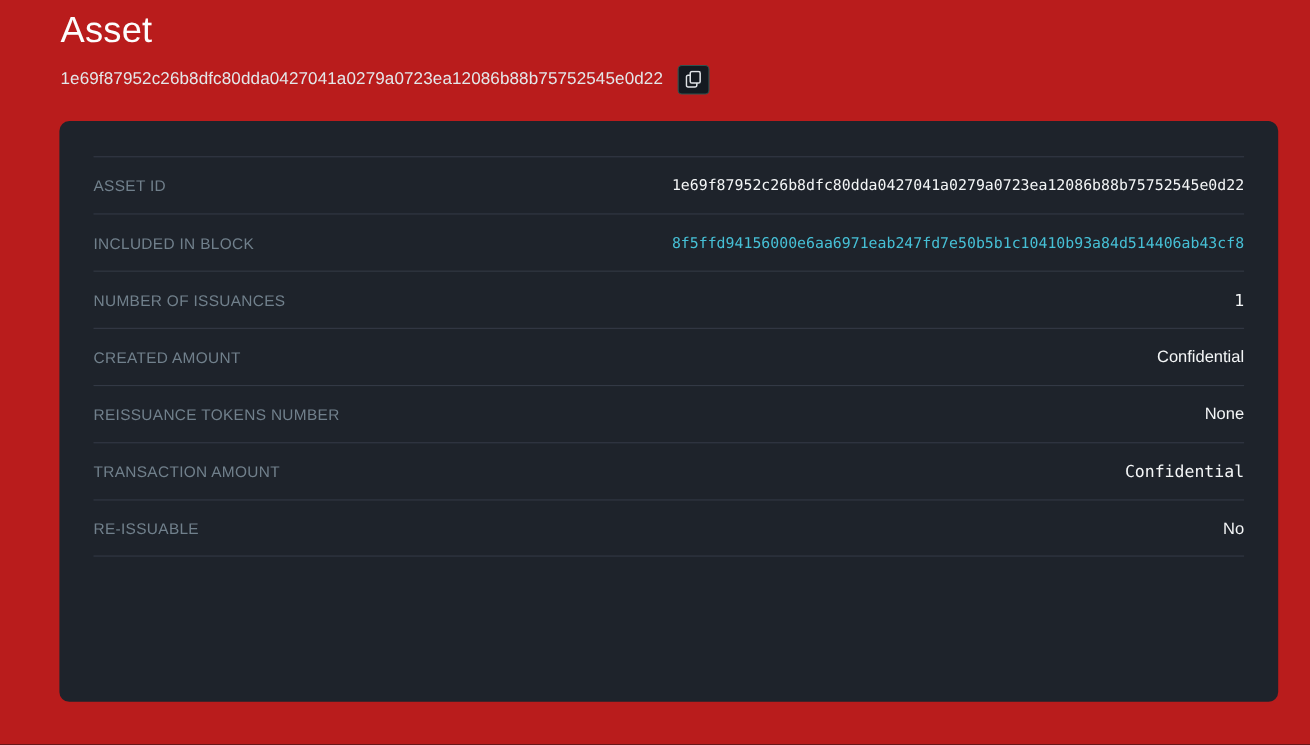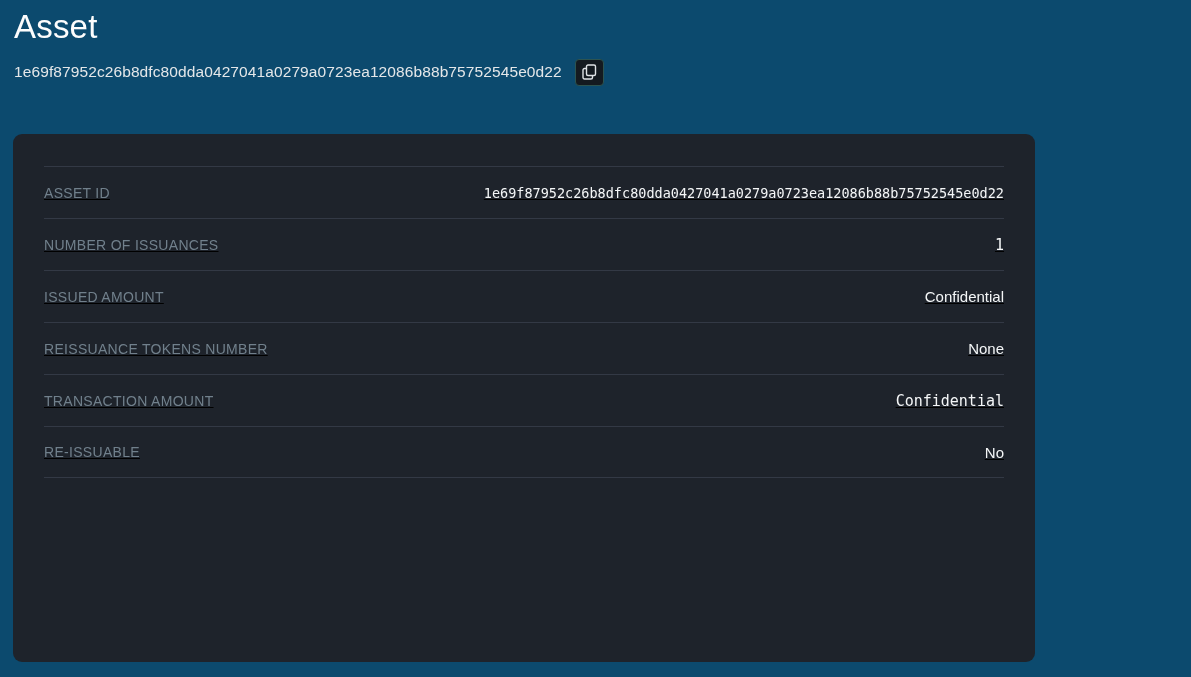--- a/index.html
+++ b/index.html
@@ -1,23 +1,24 @@
 <!DOCTYPE html>
 <html><head>
 <meta charset="utf-8">
 <style>
   * { box-sizing: border-box; margin: 0; padding: 0; }
   html, body { background: #0f1115; }
   .page {
     width: 1191px;
     height: 677px;
-    background: #0c4a6e;
+    background: #b91c1c;
     font-family: "Liberation Sans", sans-serif;
     overflow: hidden;
     position: relative;
+    padding-left: 41px;
   }
   .page-title {
     margin: 0;
     padding: 8px 0 0 14px;
     font-size: 33px;
     font-weight: 400;
     color: #fdfdfd;
     letter-spacing: 0.2px;
   }
   .subtitle-row {
@@ -39,27 +40,26 @@
     border: 1px solid #2d5450;
     border-radius: 4px;
     display: flex;
     align-items: center;
     justify-content: center;
     cursor: pointer;
     padding: 0;
   }
   .copy-btn svg { display: block; }
   .card {
-    margin: 48px 14px 0 13px;
-    width: 1022px;
+    margin: 24px 14px 0 13px;
+    width: 1108px;
     height: 528px;
     background: #1e232b;
     border-radius: 9px;
     padding: 32px 31px 26px 31px;
-    text-decoration: underline;
   }
   .rows { width: 100%; }
   .row {
     height: 52px;
     display: flex;
     align-items: center;
     justify-content: space-between;
     border-top: 1px solid #333945;
   }
   .rows .row:last-child { border-bottom: 1px solid #333945; }
@@ -115,28 +115,32 @@
   <div class="card">
     <div class="rows">
 
       <div class="row">
         <span class="row-label">ASSET ID</span>
         <span class="row-value v-hash">1e69f87952c26b8dfc80dda0427041a0279a0723ea12086b88b75752545e0d22</span>
       </div>
 
 
 
+      <div class="row">
+        <span class="row-label">INCLUDED IN BLOCK</span>
+        <a class="row-value v-link">8f5ffd94156000e6aa6971eab247fd7e50b5b1c10410b93a84d514406ab43cf8</a>
+      </div>
 
       <div class="row">
         <span class="row-label">NUMBER OF ISSUANCES</span>
         <span class="row-value v-mono">1</span>
       </div>
 
       <div class="row">
-        <span class="row-label">ISSUED AMOUNT</span>
+        <span class="row-label">CREATED AMOUNT</span>
         <span class="row-value v-sans">Confidential</span>
       </div>
 
       <div class="row">
         <span class="row-label">REISSUANCE TOKENS NUMBER</span>
         <span class="row-value v-sans">None</span>
       </div>
 
       <div class="row">
         <span class="row-label">TRANSACTION AMOUNT</span>

